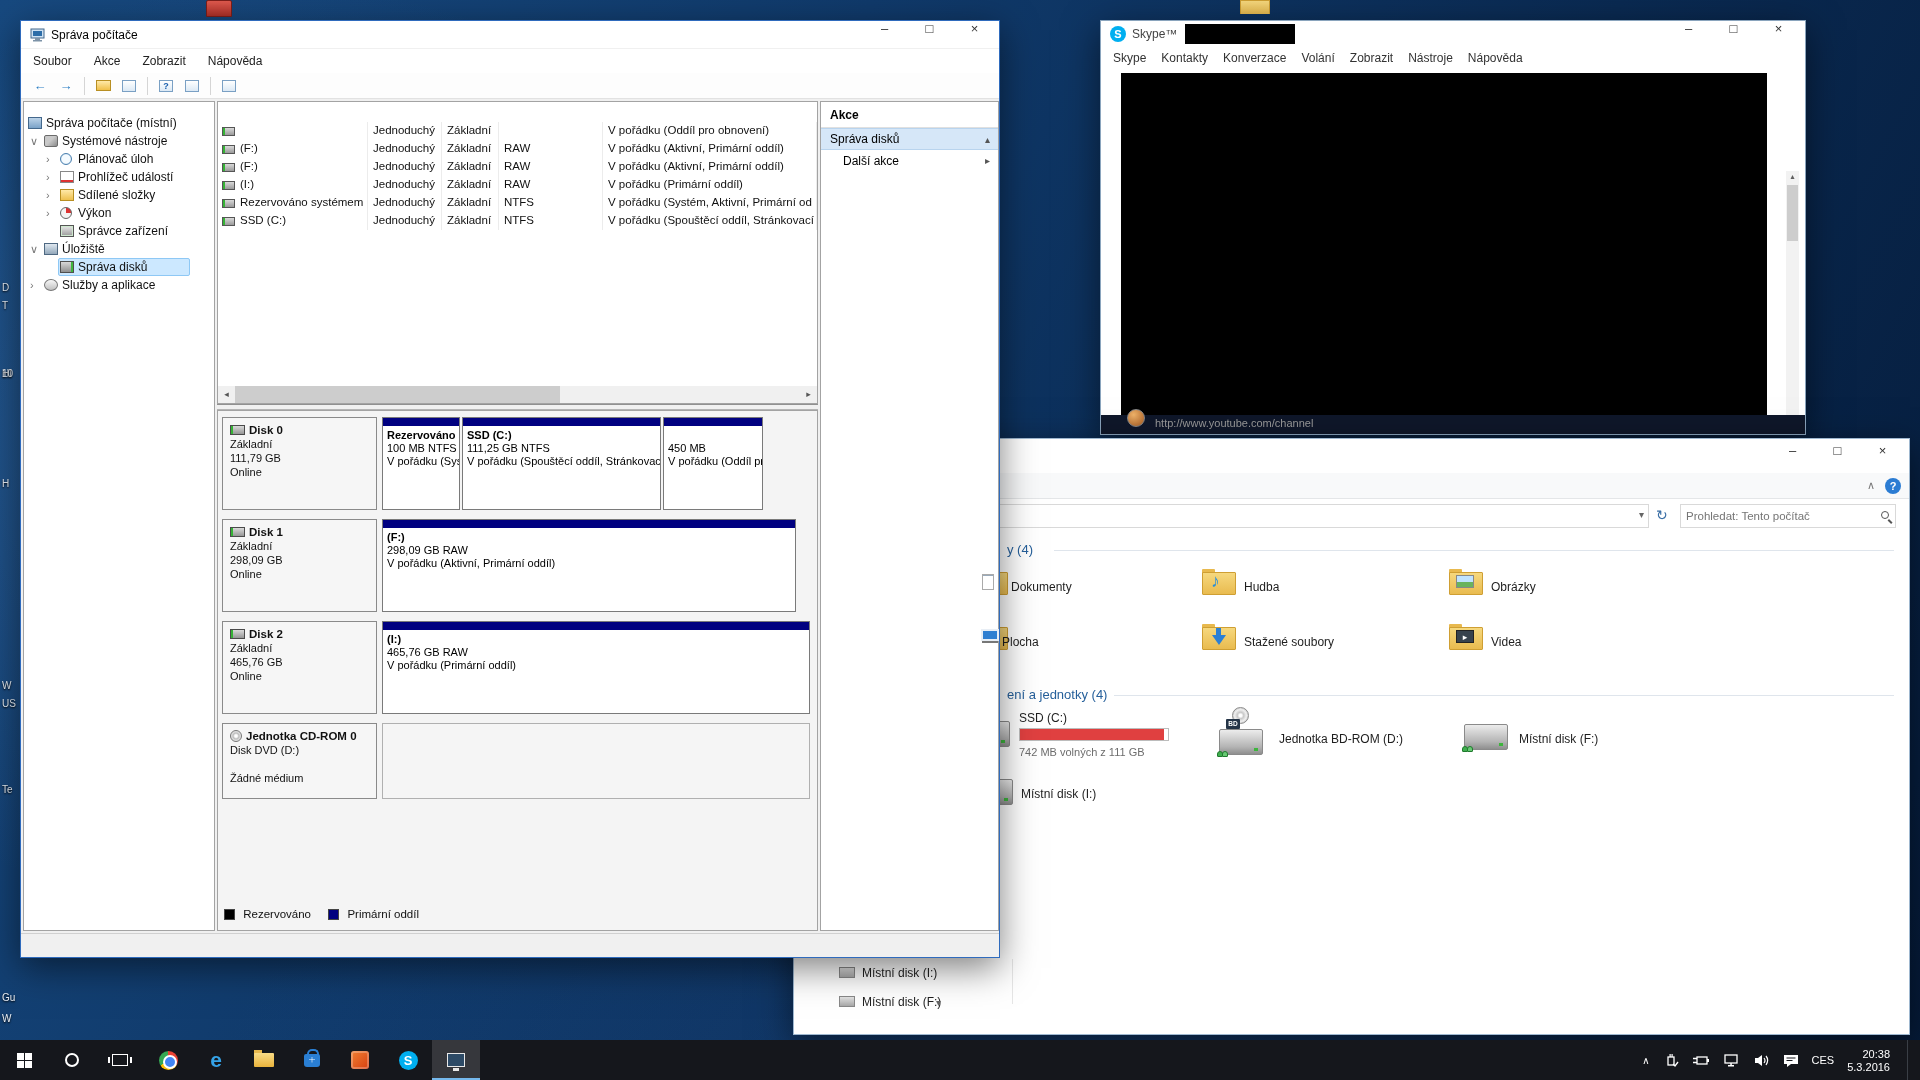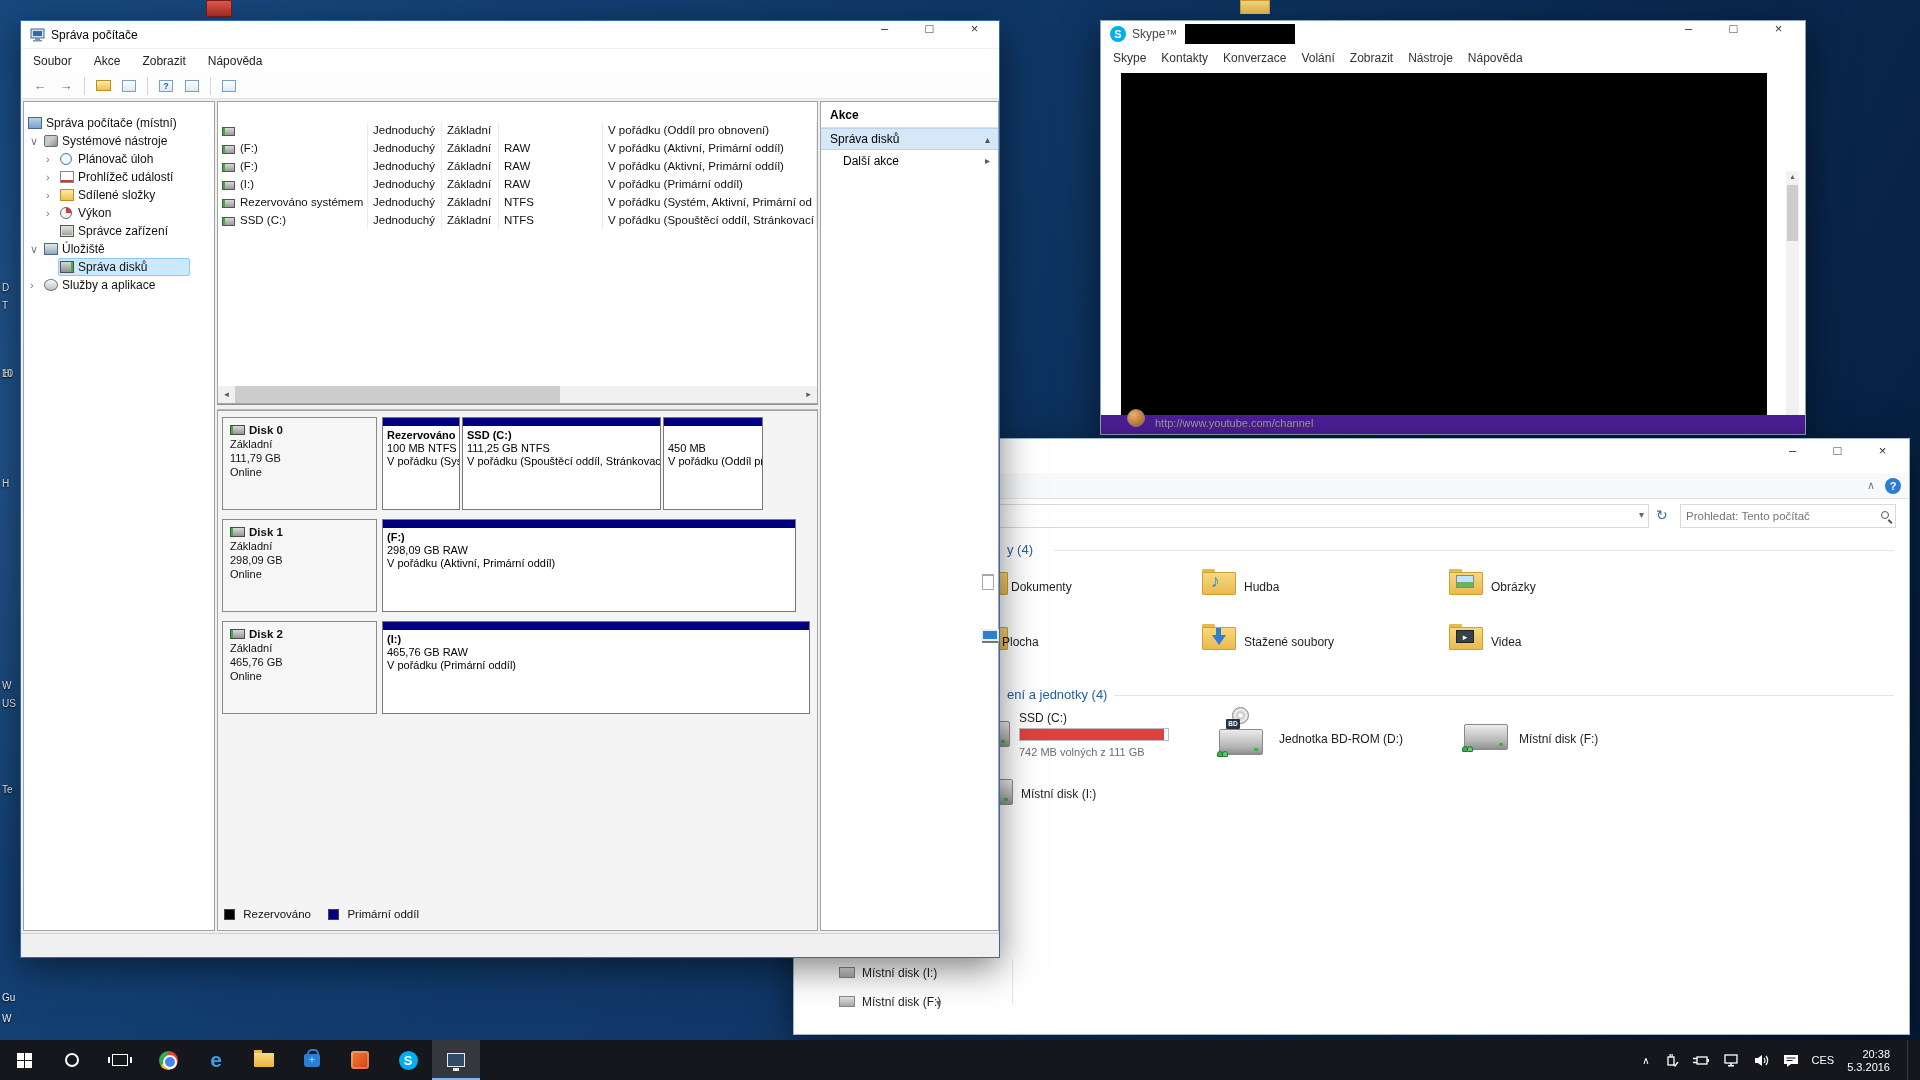--- a/index.html
+++ b/index.html
@@ -91,21 +91,21 @@
   .sk { left:1100px; top:20px; width:706px; height:415px; border:1px solid #8aa4bd; }
   .sk-title { height:26px; background:#fff; }
   .sk-logo { position:absolute; left:9px; top:5px; width:16px; height:16px; border-radius:50%; background:#00aff0; color:#fff; font-size:11px; font-weight:bold; text-align:center; line-height:16px; }
   .sk-title .t { position:absolute; left:31px; top:6px; font-size:12px; color:#444; }
   .redact { position:absolute; background:#000; }
   .sk-menu { position:absolute; left:0; right:0; top:26px; height:22px; background:#fff; display:flex; align-items:center; gap:15px; padding-left:12px; font-size:12px; color:#333; }
   .sk-black { position:absolute; left:20px; top:52px; width:646px; height:344px; background:#000; }
   .sk-scroll { position:absolute; right:6px; top:150px; width:13px; height:262px; background:#f2f2f2; }
   .sk-scroll .a { position:absolute; left:0; width:13px; text-align:center; font-size:8px; color:#606060; }
   .sk-scroll .th { position:absolute; left:1px; top:14px; width:11px; height:56px; background:#cdcdcd; }
-  .sk-foot { position:absolute; left:0; right:0; bottom:0; height:19px; background:#4c1d95; }
+  .sk-foot { position:absolute; left:0; right:0; bottom:0; height:19px; background:#0f172a; }
   .avatar { position:absolute; left:26px; top:-6px; width:18px; height:18px; border-radius:50%; background:radial-gradient(circle at 35% 30%,#f0b36a,#a85c22); border:1px solid #888; }
   .sk-url { position:absolute; left:54px; top:2px; font-size:11px; color:#9a9a9a; white-space:nowrap; }
 
   
   .ex { left:793px; top:438px; width:1117px; height:597px; border:1px solid #9fb8d0; }
   .ex-title { height:34px; background:#fff; }
   .ex-ribbon { position:absolute; left:0; right:0; top:34px; height:26px; background:#f8f9fa; border-bottom:1px solid #e4e6e8; }
   .rib-chev { position:absolute; right:34px; top:6px; color:#777; font-size:11px; }
   .rib-help { position:absolute; right:8px; top:5px; width:16px; height:16px; border-radius:50%; background:#2b7cd3; color:#fff; font-size:11px; font-weight:bold; text-align:center; line-height:16px; }
   .ex-addr { position:absolute; left:0; right:0; top:60px; height:34px; background:#fff; }
@@ -554,20 +554,28 @@
             <span>Online</span>
           </div>
           <div class="part" style="left:160px; width:428px;">
             <div class="pbar"></div>
             <div class="tx"><b>(I:)</b><br>
               <span>465,76 GB RAW</span><br>
               <span>V pořádku (Primární oddíl)</span></div>
           </div>
         </div>
 
+        <div class="drow" style="top:312px; height:76px;">
+          <div class="dinfo">
+            <b><span class="cdico"></span><span>Jednotka CD-ROM 0</span></b><br>
+            <span>Disk DVD (D:)</span><br><br>
+            <span>Žádné médium</span>
+          </div>
+          <div class="part" style="left:160px; width:428px; background:#f5f5f5; border-color:#b0b0b0;"></div>
+        </div>
 
         <div class="legend">
           <span class="sw" style="background:#000000"></span>
           <span>Rezervováno</span>
           <span class="sw" style="background:#000080; margin-left:14px"></span>
           <span>Primární oddíl</span>
         </div>
       </div>
 
       <div class="pane acts">

